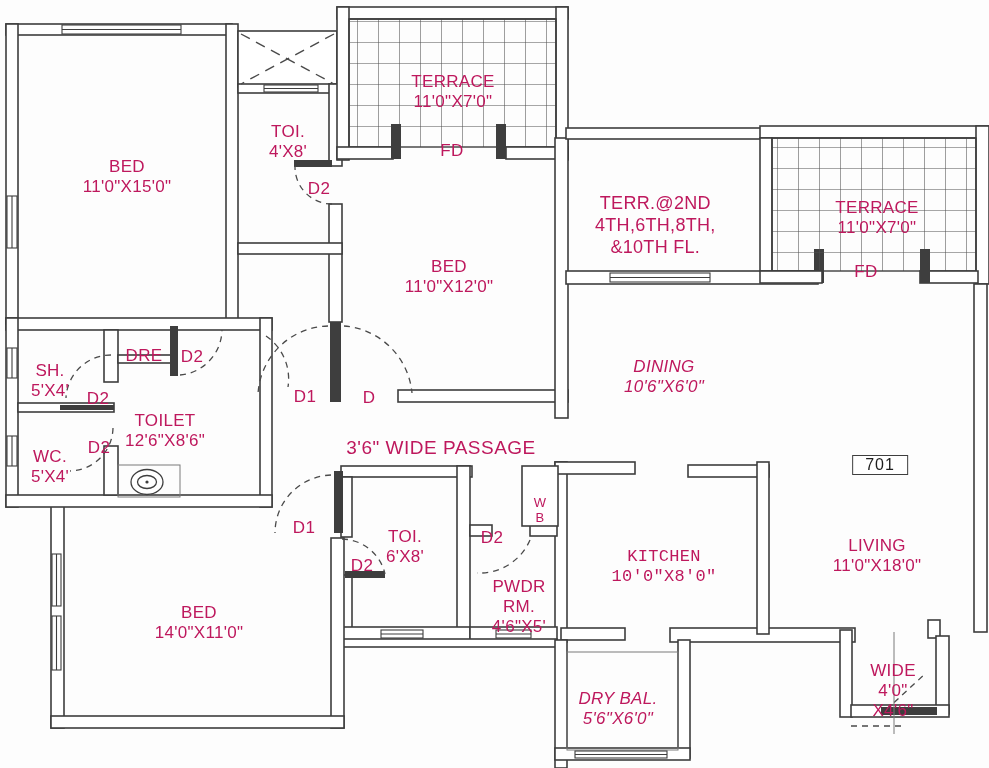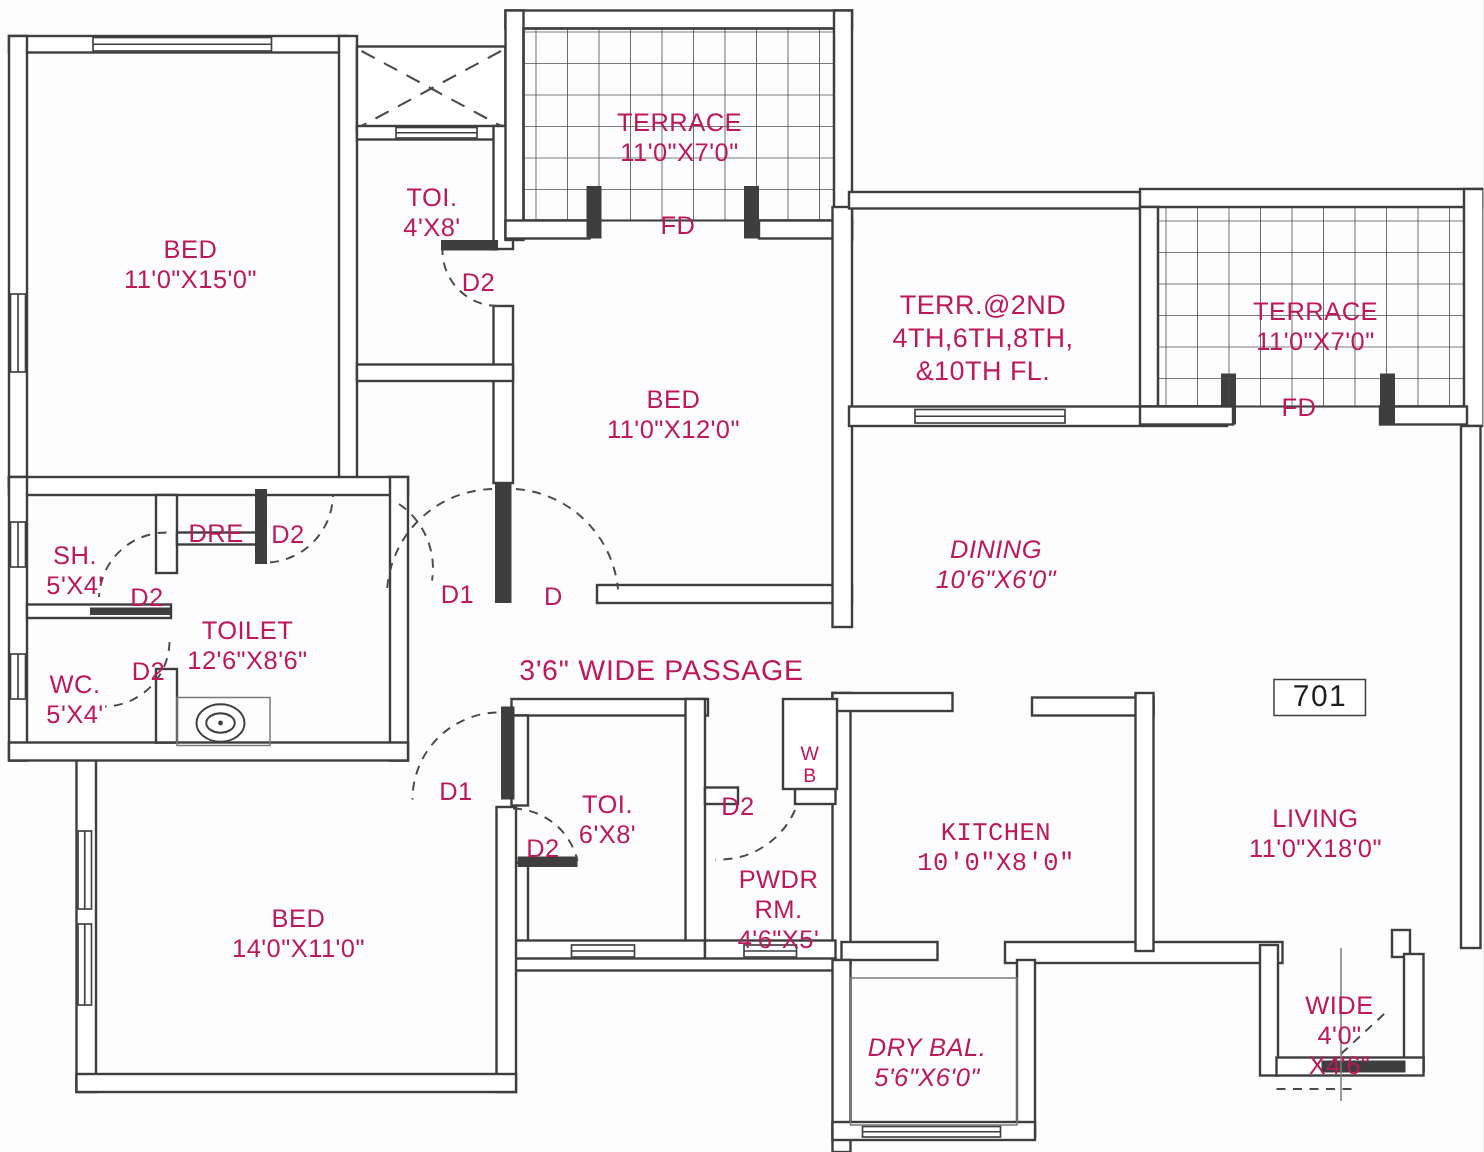--- a/index.html
+++ b/index.html
@@ -35,21 +35,21 @@
     color:#be185d;
   }
   .lbl span{display:block;}
   .door{font-size:17px;}
   .small{font-size:13px;line-height:15px;}
   .big{font-size:19px;letter-spacing:.5px;}
   .left{text-align:center;transform:translate(0,-50%);}
   .unitbox{
     position:absolute;transform:translate(-50%,-50%);
     border:1.6px solid #3e3e3e;background:#fff;
-    padding:0 12px;font-size:20px;letter-spacing:1px;
+    padding:0 12px;font-size:16px;letter-spacing:1px;
   }
 </style>
 </head>
 <body>
 
 <div class="plan-wrap">
 
 <svg width="989" height="768" viewBox="0 0 989 768">
   <defs>
     <pattern id="tgrid" width="21" height="21" patternUnits="userSpaceOnUse">

